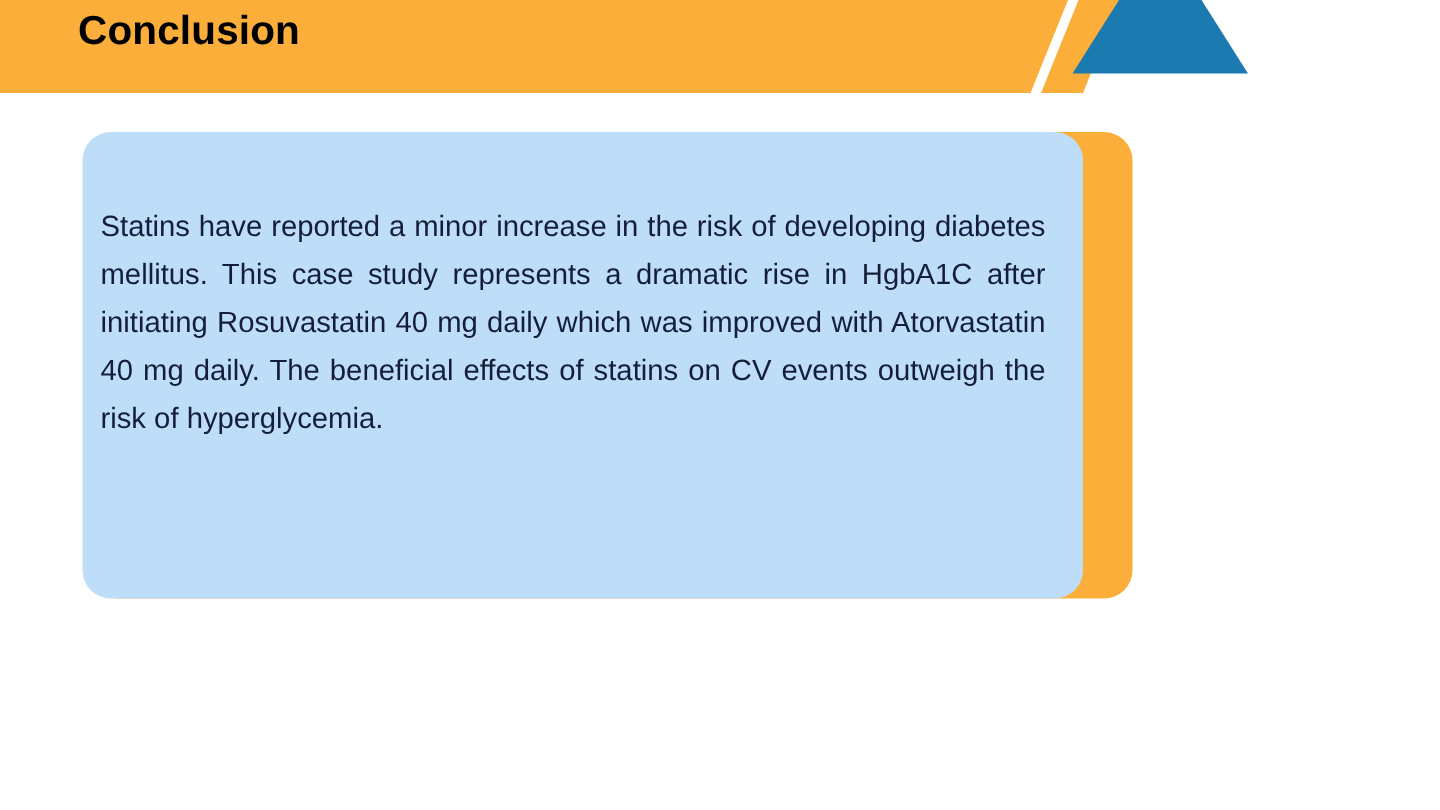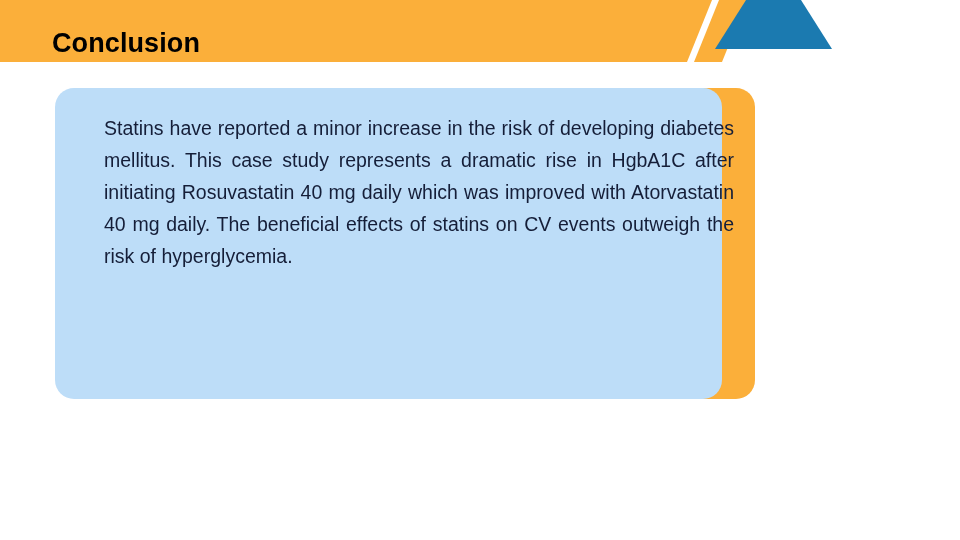--- a/index.html
+++ b/index.html
@@ -27,21 +27,21 @@
     pointer-events: none;
   }
   #header-band svg {
     display: block;
   }
 
   
   #slide-title {
     position: absolute;
     left: 52px;
-    top: 23px;
+    top: 0;
     width: 560px;
     height: 40px;
     line-height: 40px;
     font-size: 27px;
     font-weight: bold;
     color: #000000;
     letter-spacing: 0.1px;
     white-space: nowrap;
   }
 
@@ -67,30 +67,29 @@
     left: 0;
     top: 0;
     width: 667px;
     height: 311px;
     background: #BDDDF8;
     border-radius: 19px;
   }
   #body-text {
     position: absolute;
     left: 12px;
-    top: 24px;
+    top: 47px;
     width: 630px;
     font-size: 19.5px;
     line-height: 32px;
     color: #151E38;
     text-align: justify;
     text-justify: inter-word;
     font-weight: 500;
     white-space: pre-wrap;
-    margin-left: 37px;
   }
 </style>
 </head>
 <body>
 
 <div id="slide">
 
   <div id="header-band">
     <svg width="960" height="62" viewBox="0 0 960 62" xmlns="http://www.w3.org/2000/svg">
       <polygon points="0,0 712,0 687,62 0,62" fill="#FBAF3A"></polygon>

